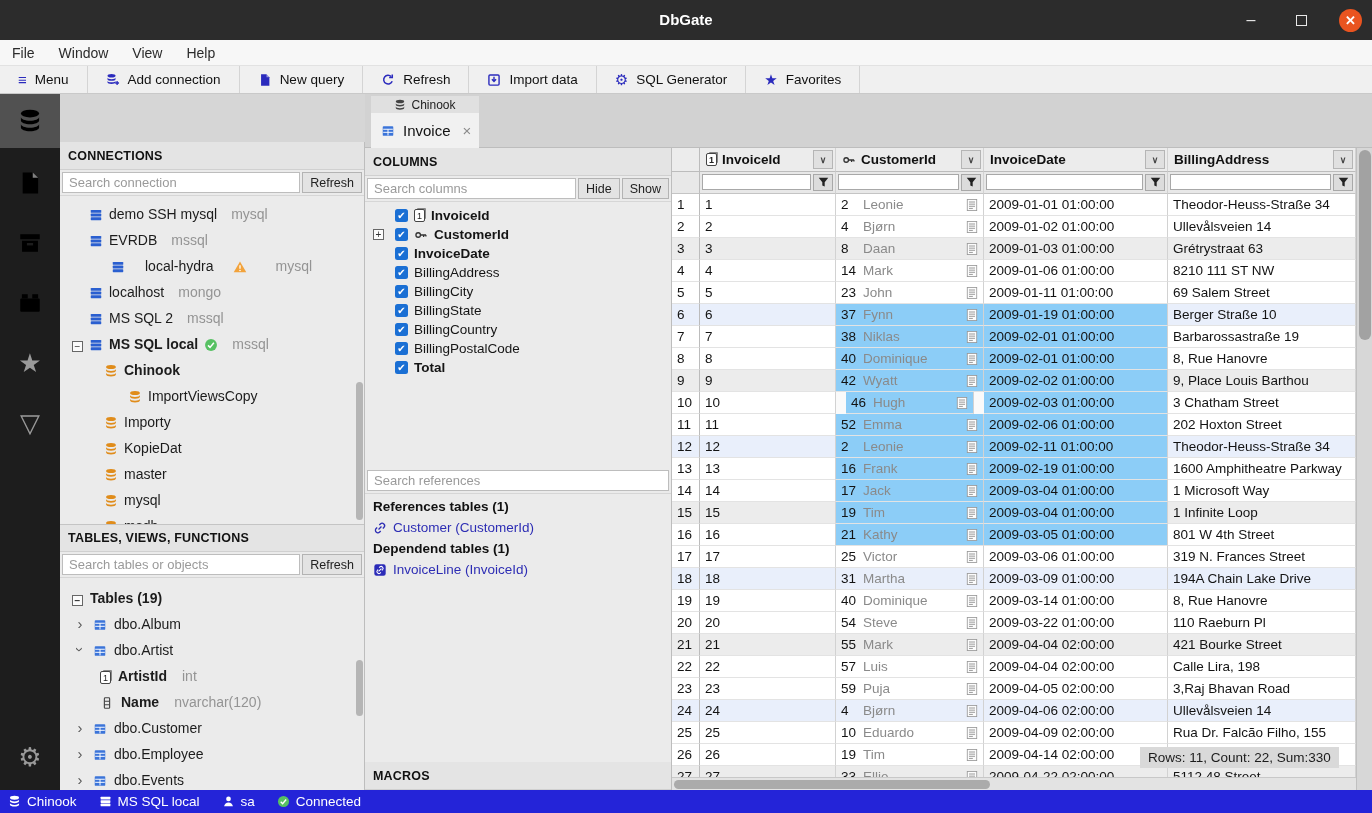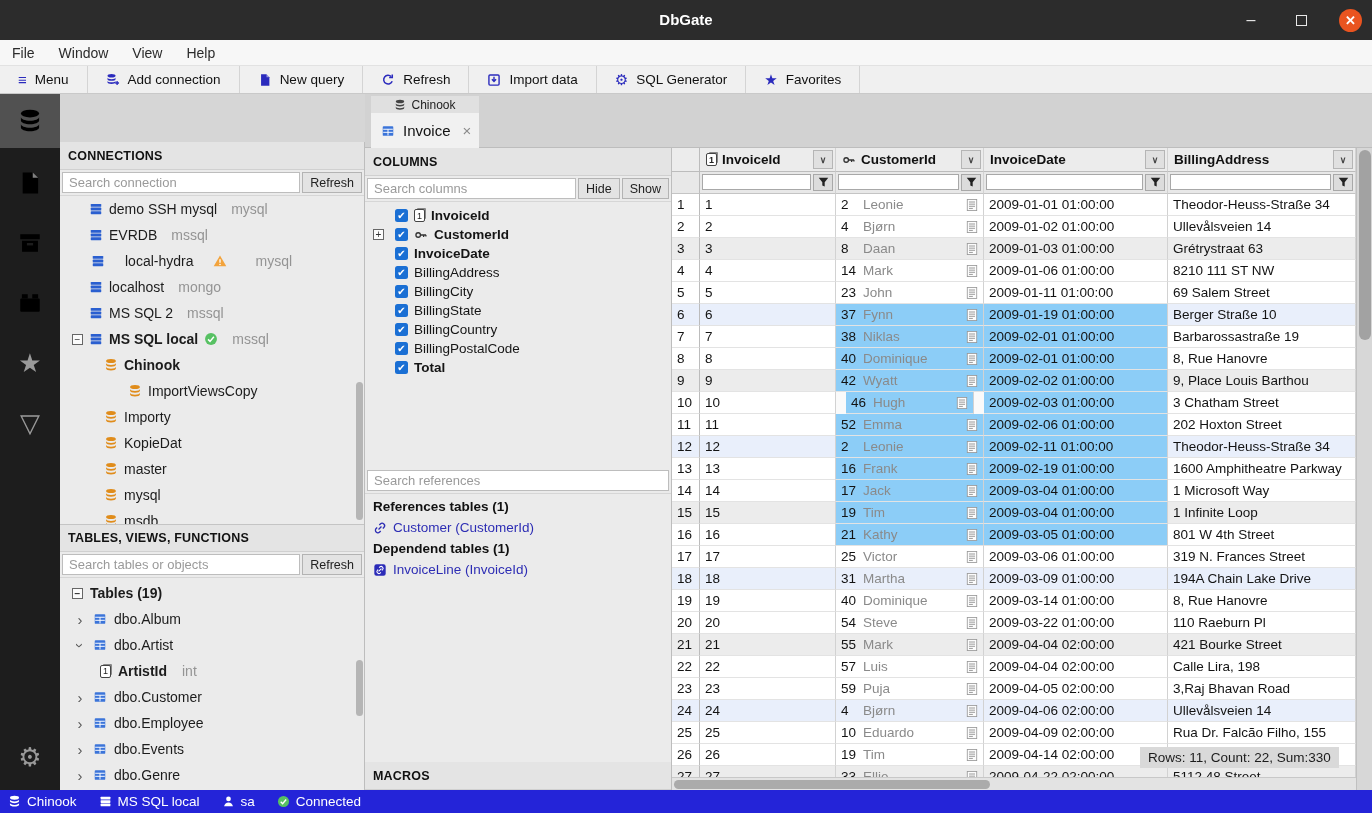--- a/index.html
+++ b/index.html
@@ -38,21 +38,21 @@
   .searchrow { display:flex; align-items:stretch; background:#ebebeb; border-bottom:1px solid #d6d6d6; padding:2px 2px; gap:2px; }
   .searchrow input { flex:1; border:1px solid #bdbdbd; background:#fff; font-size:13px; padding:0 6px; color:#222; height:21px; font-family:"Liberation Sans",sans-serif; }
   .searchrow input::placeholder { color:#9a9a9a; }
   .sbtn { border:1px solid #b3b3b3; background:#e3e3e3; font-size:12.5px; color:#222; padding:0 7px; height:21px; display:flex; align-items:center; cursor:default; }
 
   .ic { display:inline-flex; align-items:center; justify-content:center; }
   .ic svg { width:14px; height:14px; display:block; }
   .ic.small svg { width:12px; height:12px; }
 
   
-  .trow { position:relative; height:26px; display:flex; align-items:center; font-size:14px; color:#1c1c1c; cursor:default; white-space:nowrap; }
+  .trow { position:relative; height:26px; display:flex; align-items:flex-end; font-size:14px; color:#1c1c1c; cursor:default; white-space:nowrap; }
   .trow .eng { color:#949494; margin-left:8px; }
   .trow .typ { color:#949494; margin-left:8px; }
   .chev { display:inline-block; color:#555; font-size:15px; width:12px; text-align:center; }
   .chev.open { transform:rotate(90deg); }
   .boxexp { display:inline-flex; width:11px; height:11px; border:1px solid #666; background:#fbfbfb; color:#333; font-size:10px; line-height:9px; align-items:center; justify-content:center; }
   .blue { color:#2a5fd0; }
   .orange { color:#e08c1a; }
   .bold { font-weight:bold; }
 
   
@@ -259,21 +259,21 @@
             <svg viewBox="0 0 16 16" fill="currentColor">
               <rect x="2" y="2.2" width="12" height="3.3" rx=".7"></rect>
               <rect x="2" y="6.4" width="12" height="3.3" rx=".7"></rect>
               <rect x="2" y="10.6" width="12" height="3.3" rx=".7"></rect>
             </svg>
           </span>
     <span class="">EVRDB</span>
 
     <span class="eng">mssql</span>
         </div>
-        <div class="trow" style="padding-left:0;gap:20px;">
+        <div class="trow" style="padding-left:20px;gap:20px;">
     <span style="width:11px;display:inline-block;"></span>
           <span class="ic blue">
             <svg viewBox="0 0 16 16" fill="currentColor">
               <rect x="2" y="2.2" width="12" height="3.3" rx=".7"></rect>
               <rect x="2" y="6.4" width="12" height="3.3" rx=".7"></rect>
               <rect x="2" y="10.6" width="12" height="3.3" rx=".7"></rect>
             </svg>
           </span>
     <span class="">local-hydra</span>
     <span class="ic">
@@ -431,20 +431,30 @@
               <rect x="2" y="2.5" width="12" height="11" rx="1" fill="#3b74d9"></rect>
               <path d="M2.5 6h11M2.5 9.5h11M8 6v7" stroke="#fff" stroke-width="1.1" fill="none"></path>
             </svg>
           </span>
     <span>dbo.Artist</span>
         </div>
         <div class="trow" style="padding-left:40px;gap:7px;">
       <span class="pkbox">1</span>
       <span class="bold">ArtistId</span>
       <span class="typ">int</span>
+        </div>
+        <div class="trow" style="padding-left:40px;gap:7px;">
+      <span class="ic">
+            <svg viewBox="0 0 16 16" fill="none" stroke="#444" stroke-width="1.3">
+              <rect x="5" y="2" width="6" height="12" rx="1"></rect>
+              <path d="M5 6h6M5 10h6"></path>
+            </svg>
+          </span>
+      <span class="bold">Name</span>
+      <span class="typ">nvarchar(120)</span>
         </div>
         <div class="trow" style="padding-left:14px;gap:7px;">
     <span class="chev">›</span>
     <span class="ic">
             <svg viewBox="0 0 16 16">
               <rect x="2" y="2.5" width="12" height="11" rx="1" fill="#3b74d9"></rect>
               <path d="M2.5 6h11M2.5 9.5h11M8 6v7" stroke="#fff" stroke-width="1.1" fill="none"></path>
             </svg>
           </span>
     <span>dbo.Customer</span>

